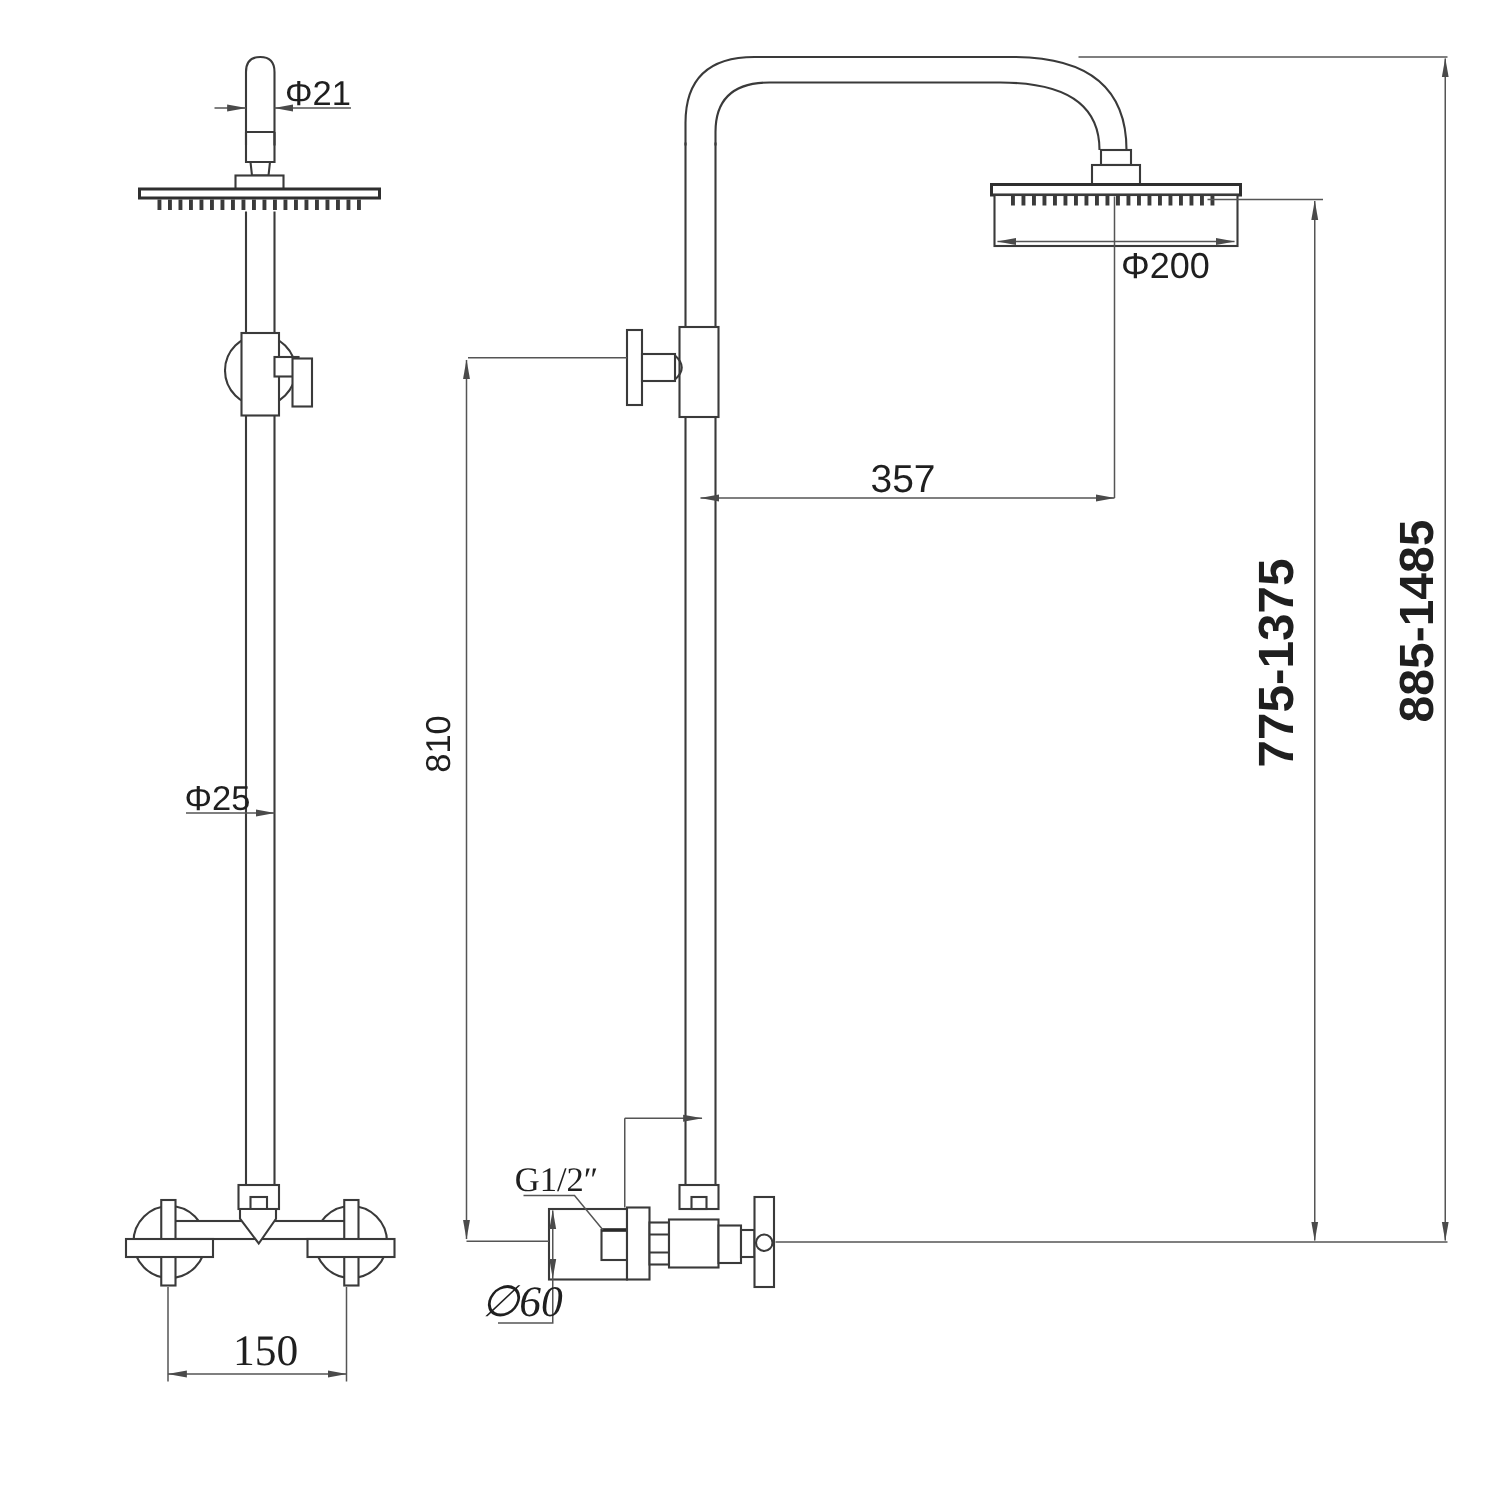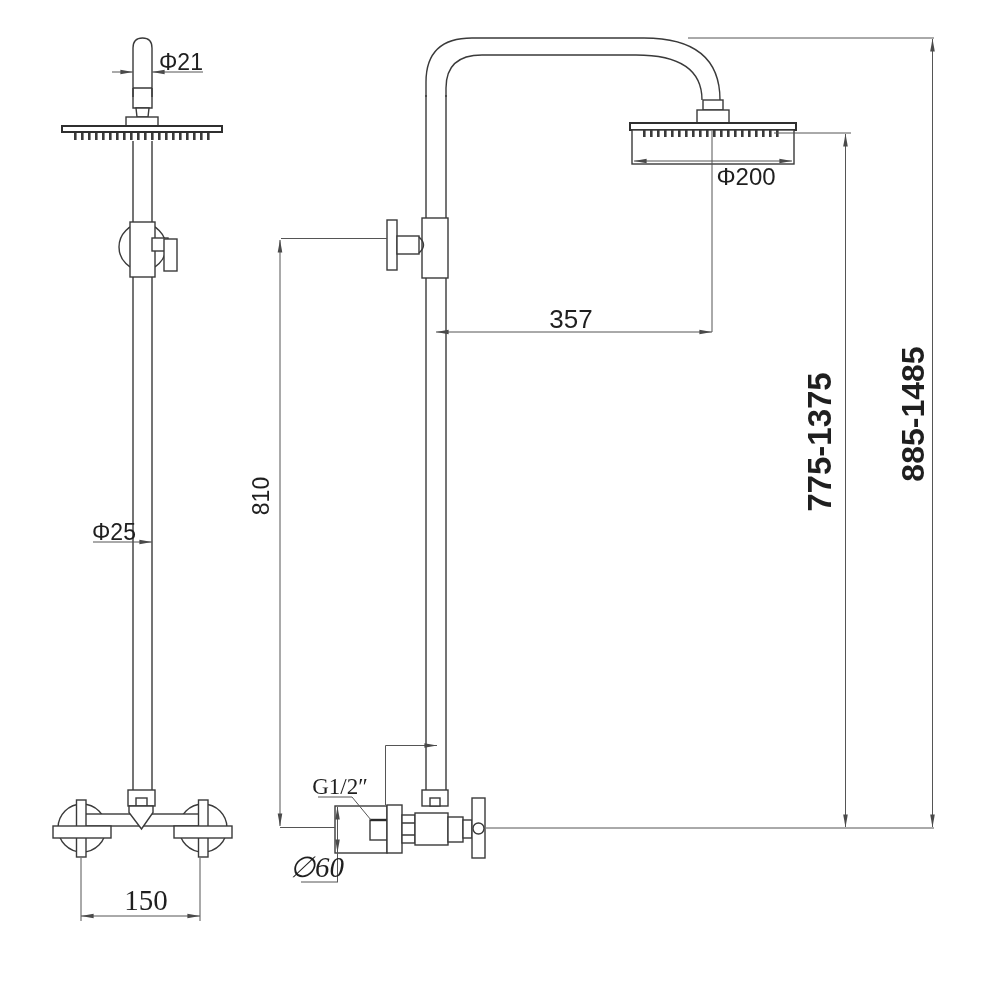--- a/index.html
+++ b/index.html
@@ -1,16 +1,16 @@
 <!DOCTYPE html>
 <html><head>
 <meta charset="utf-8">
 <style>
   html,body{margin:0;padding:0;background:#ffffff;}
-  .stage{width:843px;height:1000px;position:relative;background:#fff;font-family:"Liberation Sans",sans-serif;}
+  .stage{width:843px;height:1000px;position:relative;background:#fff;font-family:"Liberation Sans",sans-serif;padding-left:31px;}
   svg{display:block;}
   .o{fill:#ffffff;stroke:#3a3a3a;stroke-width:1.4;}
   .l{fill:none;stroke:#3a3a3a;stroke-width:1.4;}
   .lb{fill:none;stroke:#2a2a2a;stroke-width:2.4;}
   .d{fill:none;stroke:#555555;stroke-width:1;}
   .noz{fill:none;stroke:#3a3a3a;stroke-width:7;stroke-dasharray:2.6 4.4;}
   .plate{fill:#ffffff;stroke:#2f2f2f;stroke-width:2;}
   text{fill:#1f1f1f;}
   .ts{font-family:"Liberation Sans",sans-serif;font-size:23px;}
   .ts24{font-family:"Liberation Sans",sans-serif;font-size:24px;}

